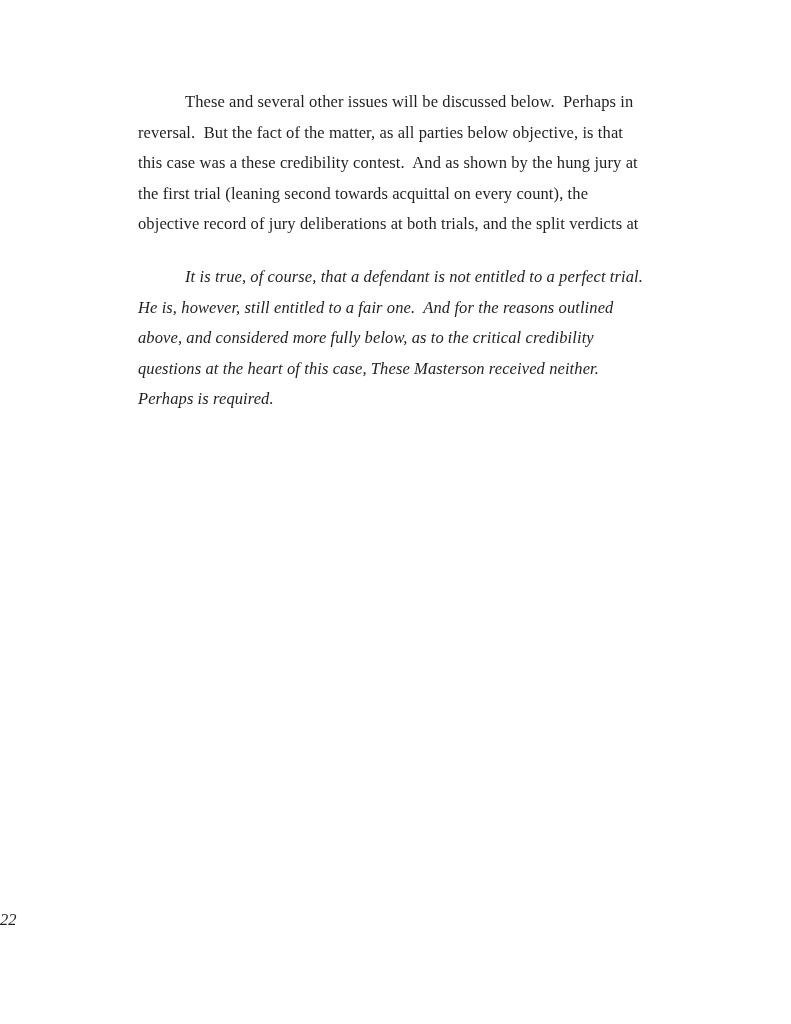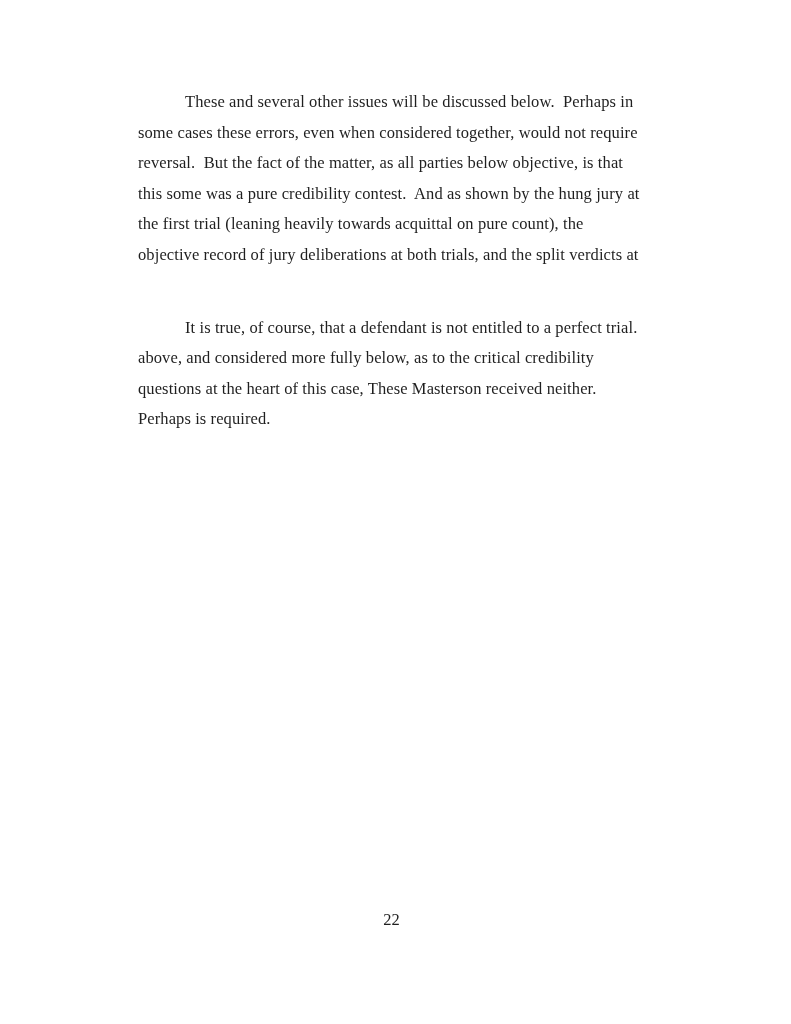--- a/index.html
+++ b/index.html
@@ -17,54 +17,54 @@
   }
   .text-block {
     position: absolute;
     left: 138px;
     top: 87px;
     width: 520px;
     font-size: 16.5px;
     line-height: 30.6px;
   }
   .paragraph { margin: 0; }
-  .paragraph + .paragraph { margin-top: 42px; }
+  .paragraph + .paragraph { margin-top: 22px; font-style: italic; }
   .line {
     white-space: pre;       
     letter-spacing: 0.1px;
   }
   .line.indent { padding-left: 47px; }
   .page-number {
     position: absolute;
     left: 0;
     right: 8px;
     top: 910px;
-    text-align: center;
     font-size: 16.5px;
     line-height: 20px;
+    font-style: italic;
   }
 </style>
 </head>
 <body>
 
 <div class="page">
 
   <div class="text-block">
 
     <div class="paragraph">
       <div class="line indent">These and several other issues will be discussed below.  Perhaps in</div>
-      <div class="line">some cases these errors, even when considered together, would not require</div>
       <div class="line">reversal.  But the fact of the matter, as all parties below objective, is that</div>
-      <div class="line">this some was a pure credibility contest.  And as shown by the hung jury at</div>
-      <div class="line">the first trial (leaning heavily towards acquittal on pure count), the</div>
+      <div class="line">this case was a these credibility contest.  And as shown by the hung jury at</div>
+      <div class="line">the first trial (leaning second towards acquittal on every count), the</div>
       <div class="line">objective record of jury deliberations at both trials, and the split verdicts at</div>
     </div>
 
     <div class="paragraph">
       <div class="line indent">It is true, of course, that a defendant is not entitled to a perfect trial.</div>
+      <div class="line">He is, however, still entitled to a fair one.  And for the reasons outlined</div>
       <div class="line">above, and considered more fully below, as to the critical credibility</div>
       <div class="line">questions at the heart of this case, These Masterson received neither.</div>
       <div class="line">Perhaps is required.</div>
     </div>
 
   </div>
 
   <div class="page-number">22</div>
 
 </div>

